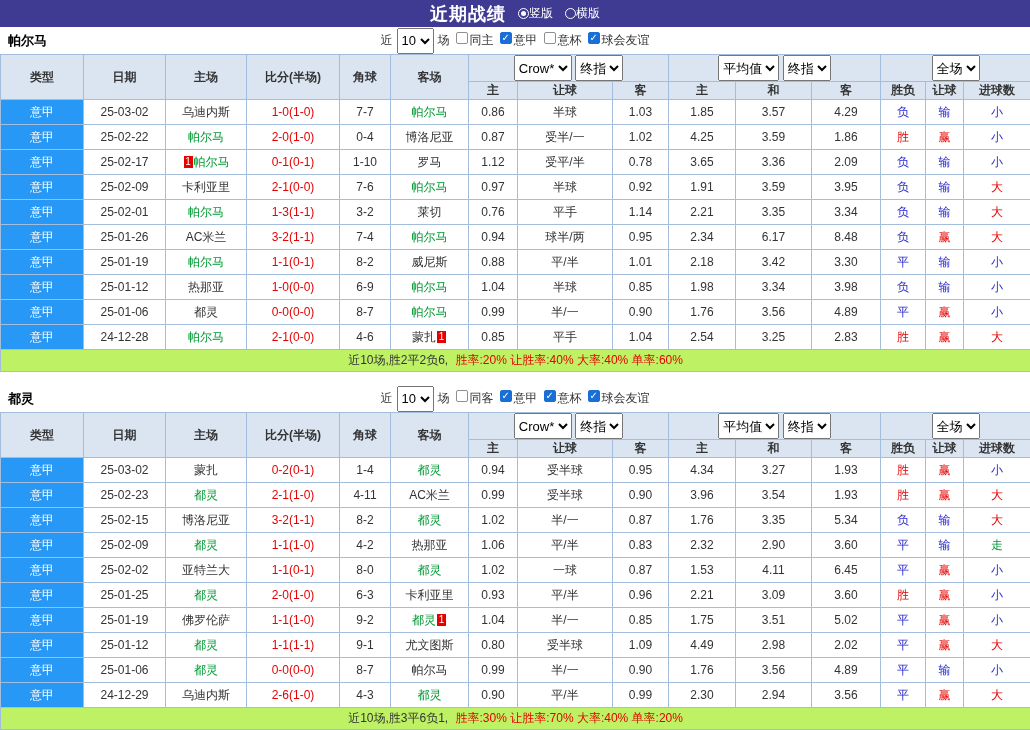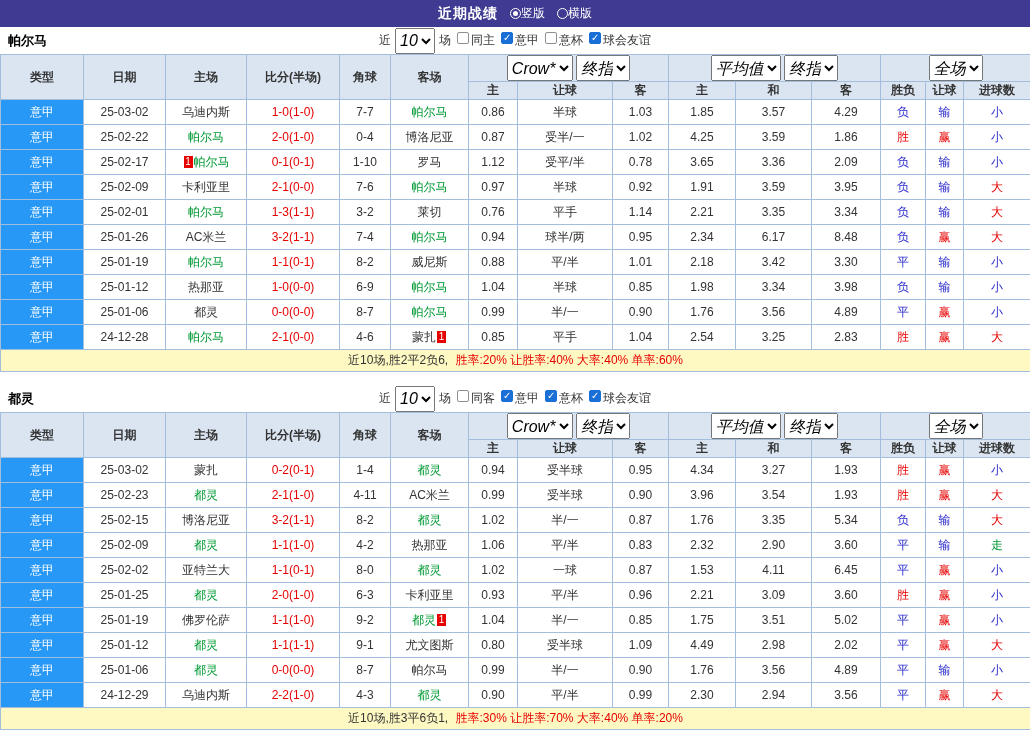--- a/index.html
+++ b/index.html
@@ -13,21 +13,21 @@
   
   .topbar {
     height: 27px;
     background: #3f3b92;
     display: flex;
     align-items: center;
     justify-content: center;
     gap: 12px;
     color: #fff;
   }
-  .topbar-title { font-weight: bold; font-size: 14px; letter-spacing: 1px; }
+  .topbar-title { font-weight: bold; font-size: 18px; letter-spacing: 1px; }
   .radio-label { display: inline-flex; align-items: center; gap: 0; cursor: pointer; font-size: 12px; }
   .radio {
     width: 11px; height: 11px; border: 1px solid #fff; border-radius: 50%;
     display: inline-block; position: relative; background: transparent;
   }
   .radio.on::after {
     content: ''; position: absolute; left: 2px; top: 2px; right: 2px; bottom: 2px;
     background: #fff; border-radius: 50%;
   }
   
@@ -39,21 +39,21 @@
   }
   .team-name { position: absolute; left: 8px; font-weight: bold; font-size: 13px; color: #000; }
   .filters { display: flex; align-items: center; gap: 4px; }
   .cb-item { display: inline-flex; cursor: pointer; margin-left: 2px; }
   .cb {
     width: 12px; height: 12px; border: 1px solid #8f8f8f; background: #fff;
     display: inline-block; position: relative; border-radius: 2px; margin-right: 2px;
   }
   .cb.on { background: #1a6fd6; border-color: #1a6fd6; }
   .cb.on::after { content: '✓'; color: #fff; font-size: 10px; position: absolute; left: 1px; top: -1px; }
-  .sel { font-size: 16px; height: 26px; font-style: italic; }
+  .sel { font-size: 13px; height: 26px; }
   
   .stats-table { width: 1030px; border-collapse: collapse; table-layout: fixed; font-size: 12px; }
   .stats-table th, .stats-table td {
     border: 1px solid #a3bedd; text-align: center;
     padding: 0 2px; overflow: hidden; white-space: nowrap;
   }
   .stats-table thead th { background: #dbe5f1; color: #333; font-weight: bold; }
   .stats-table thead tr.top-head th { height: 26px; }
   .stats-table thead tr.sub-head th { height: 17px; }
   .stats-table tbody td { height: 25px; background: #fff; }
@@ -61,21 +61,21 @@
   .score { color: #e60000; }
   .focus { color: #009933; }
   .t-red { color: #e60000; }
   .t-blue { color: #2929cc; }
   .t-green { color: #009933; }
   .card {
     display: inline-block; background: #e60000; color: #fff;
     font-size: 10px; line-height: 12px; min-width: 9px; padding: 0 1px; margin: 0 1px;
     vertical-align: 1px;
   }
-  .summary-cell { height: 22px; background: #fef9c3; }
+  .summary-cell { height: 22px; background: #bef264; }
   .sum-black { color: #333; }
   .sum-red { color: #e60000; margin-left: 4px; }
 </style>
 </head>
 <body>
 
 <header class="topbar">
   <span class="topbar-title">近期战绩</span>
   <label class="radio-label">
     <span class="radio on"></span>
@@ -579,21 +579,21 @@
           <td>3.56</td>
           <td>4.89</td>
           <td class="t-blue">平</td>
           <td class="t-blue">输</td>
           <td class="t-blue">小</td>
         </tr>
         <tr>
           <td class="league">意甲</td>
           <td>24-12-29</td>
           <td><span>乌迪内斯</span></td>
-          <td class="score">2-2(1-0)</td>
+          <td class="score">2-6(1-0)</td>
           <td>4-3</td>
           <td><span class="focus">都灵</span></td>
           <td>0.90</td>
           <td>平/半</td>
           <td>0.99</td>
           <td>2.30</td>
           <td>2.94</td>
           <td>3.56</td>
           <td class="t-blue">平</td>
           <td class="t-red">赢</td>

